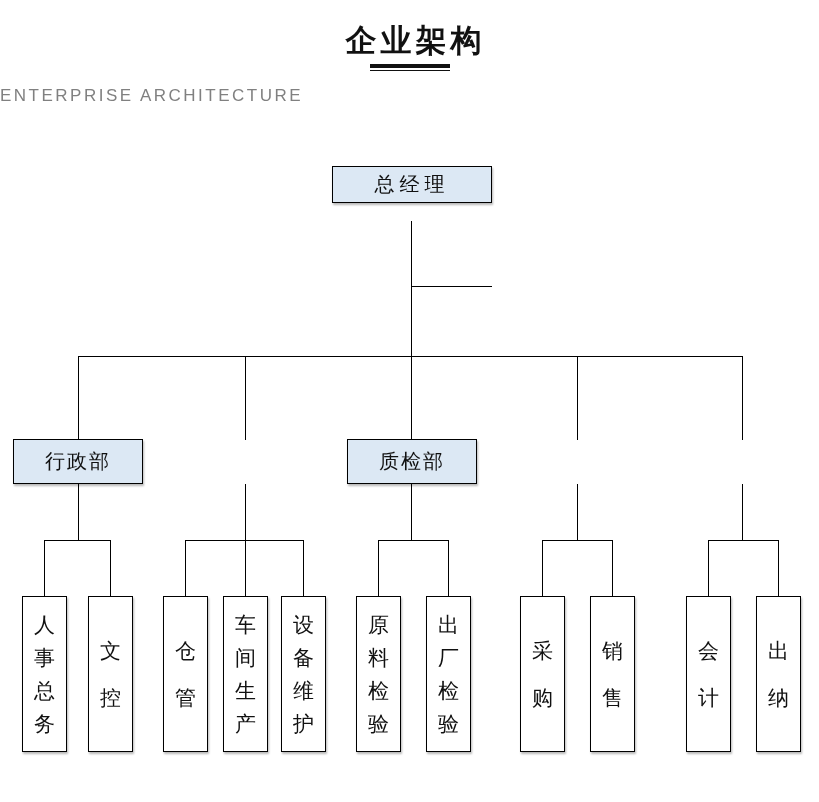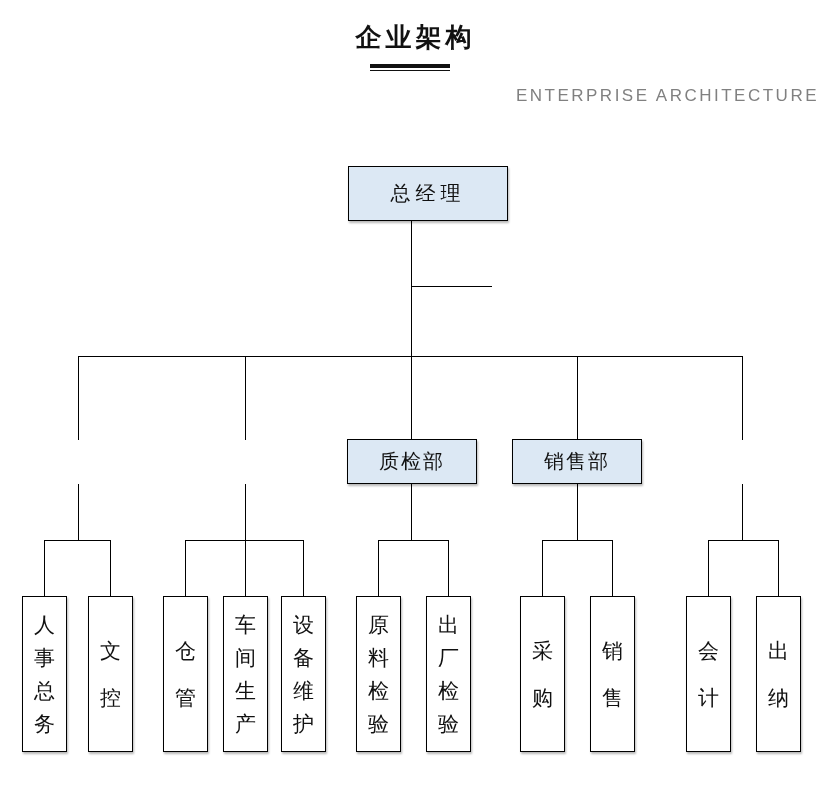--- a/index.html
+++ b/index.html
@@ -1,33 +1,33 @@
 <!DOCTYPE html>
 <html style="--fill-color: #dce8f4; --border-color: #000000; --line-color: #000000; --title-color: #111111; --subtitle-color: #808080;"><head>
 <meta charset="utf-8">
 <style>
   html,body{margin:0;padding:0;background:#ffffff;}
   body{font-family:"Liberation Sans","DejaVu Sans",sans-serif;}
   .canvas{position:relative;width:819px;height:802px;background:#ffffff;overflow:hidden;color:#111;}
 
   .title{position:absolute;top:20px;left:0;right:0;text-align:center;
-         font-size:26px;font-weight:bold;letter-spacing:4px;color:var(--title-color,#111);padding-left:12px;}
+         font-size:31px;font-weight:bold;letter-spacing:4px;color:var(--title-color,#111);padding-left:12px;}
   .title-underline{position:absolute;top:64px;left:50%;transform:translateX(-50%);
          width:80px;height:2px;border-top:4px solid #111;border-bottom:1px solid #111;}
-  .subtitle{position:absolute;top:86px;left:0;right:0;text-align:right;
+  .subtitle{position:absolute;top:86px;left:0;right:0;text-align:left;
          font-size:17px;letter-spacing:2.5px;color:var(--subtitle-color,#808080);}
 
   .line{position:absolute;background:var(--line-color,#000);}
   .vl{width:1px;}
   .hl{height:1px;}
 
   .box{position:absolute;box-sizing:border-box;display:flex;align-items:center;justify-content:center;
        background:var(--fill-color,#dce8f4);border:1px solid var(--border-color,#000);
        box-shadow:1px 2px 2px rgba(0,0,0,0.28);font-size:20px;color:#111;white-space:nowrap;}
-  .ceo{left:348px;top:166px;width:160px;height:55px;letter-spacing:5px;}
+  .ceo{left:332px;top:166px;width:160px;height:37px;letter-spacing:5px;}
   .staff{left:491px;top:258px;width:291px;height:55px;letter-spacing:1px;}
   .dept{top:439px;width:130px;height:45px;letter-spacing:2px;}
   .leaf{top:596px;width:45px;height:156px;background:#ffffff;flex-direction:column;font-size:21px;}
   .v2{gap:26px;}
   .v4{gap:12px;}
   .vtext span{line-height:1;display:block;}
 </style>
 </head>
 <body>
 
@@ -66,22 +66,22 @@
   <div class="line vl" style="left:303px;top:540px;height:57px"></div>
   <div class="line vl" style="left:378px;top:540px;height:57px"></div>
   <div class="line vl" style="left:448px;top:540px;height:57px"></div>
   <div class="line vl" style="left:542px;top:540px;height:57px"></div>
   <div class="line vl" style="left:612px;top:540px;height:57px"></div>
   <div class="line vl" style="left:708px;top:540px;height:57px"></div>
   <div class="line vl" style="left:778px;top:540px;height:57px"></div>
 
   <div class="box ceo">总经理</div>
 
+  <div class="box dept" style="left:13px">行政部</div>
   <div class="box dept" style="left:347px">质检部</div>
-  <div class="box dept" style="left:512px">销售部</div>
 
   <div class="box leaf vtext v4" style="left:22px">
       <span>人</span>
       <span>事</span>
       <span>总</span>
       <span>务</span>
     </div>
   <div class="box leaf vtext v2" style="left:88px">
       <span>文</span>
       <span>控</span>

